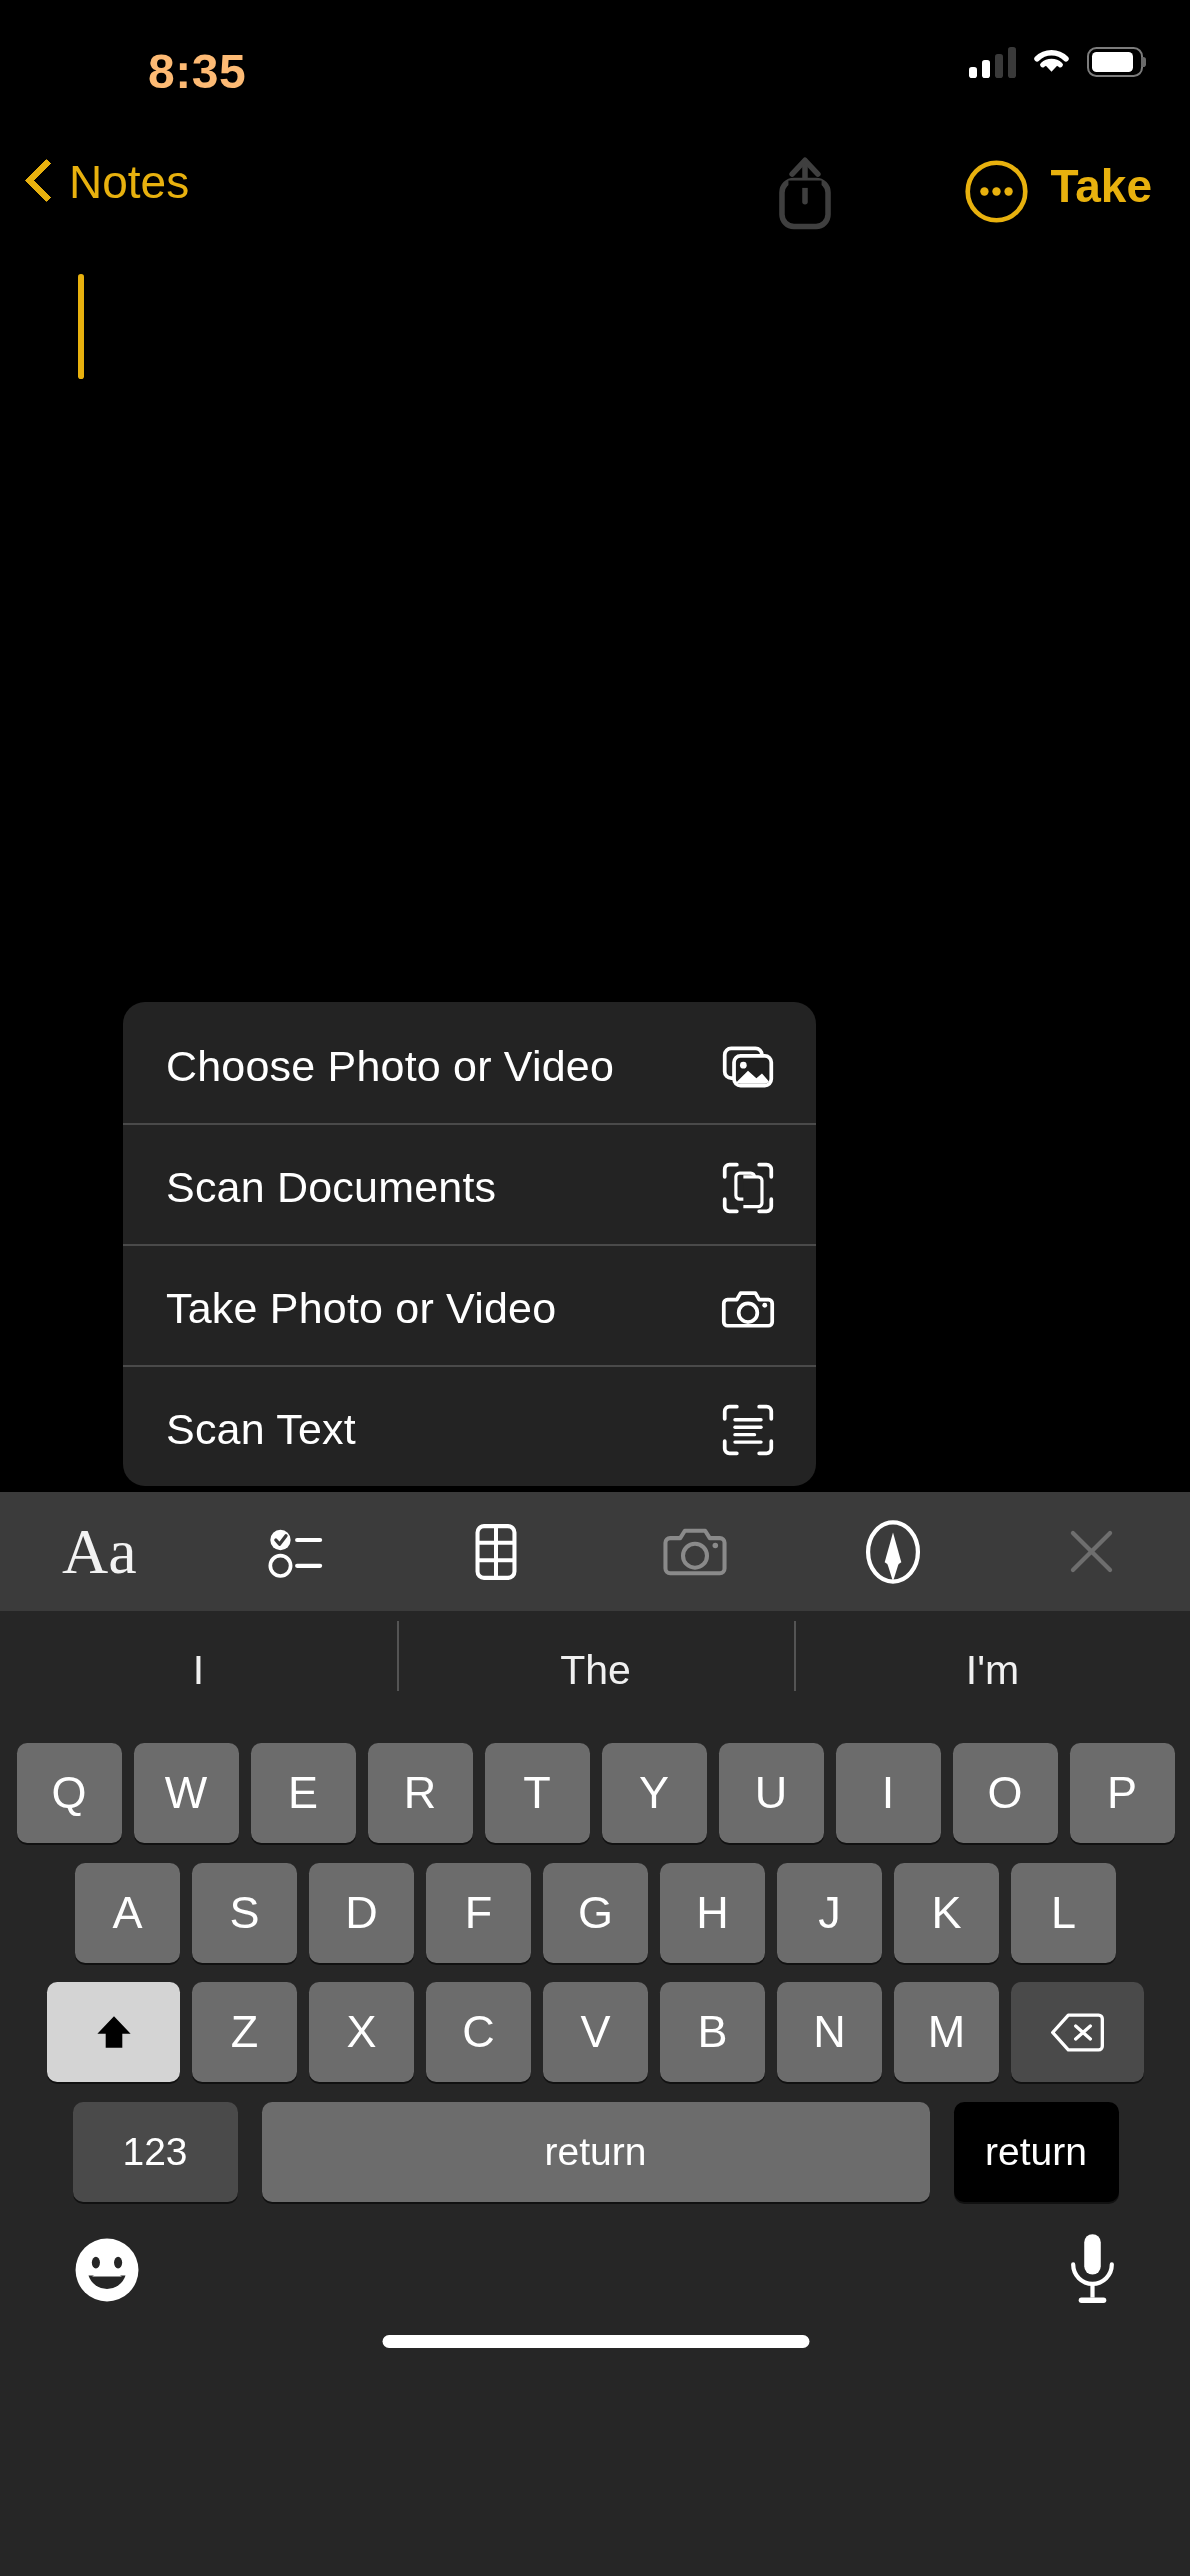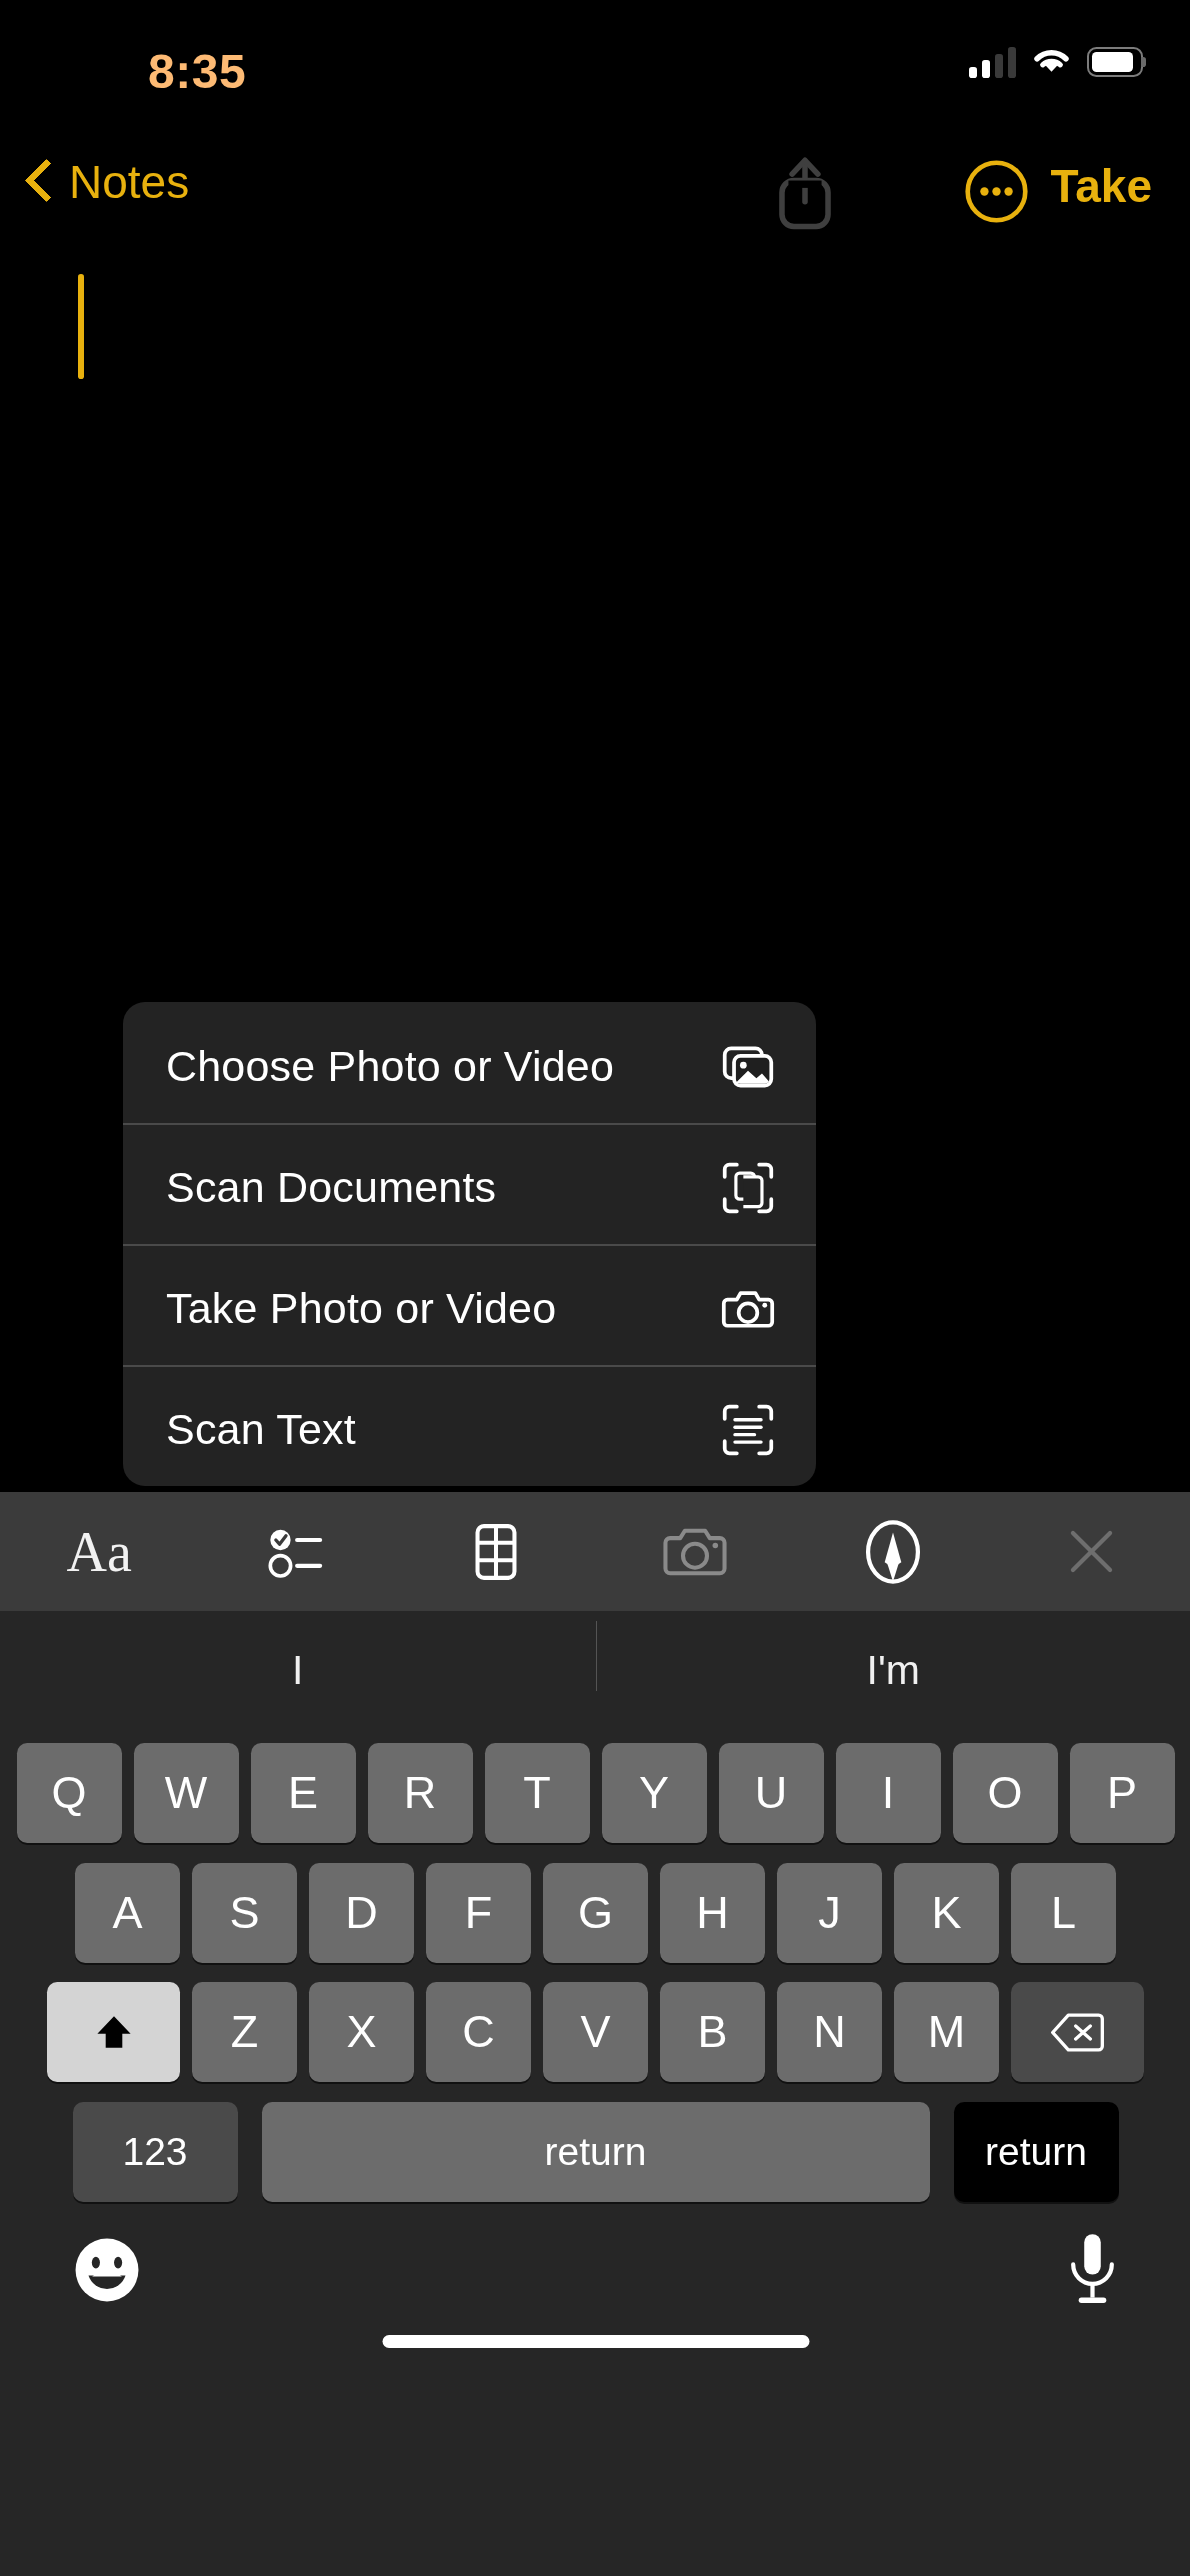--- a/index.html
+++ b/index.html
@@ -127,21 +127,21 @@
     width:1191px; height:119px;
     background:#3b3b3b;
     display:flex; align-items:center;
     z-index:50;
   }
   .tb-item{
     flex:1; display:flex; align-items:center; justify-content:center;
     height:119px; cursor:pointer;
   }
   .tb-item svg{ display:block; }
-  #tb-aa{ font-size:56px; color:#f2f2f2; font-family:"Liberation Serif", serif; }
+  #tb-aa{ font-size:64px; color:#f2f2f2; font-family:"Liberation Serif", serif; }
 
   
   #keyboard{
     position:absolute; left:0; top:1611px;
     width:1191px; height:965px;
     background:#262626;
     z-index:45;
   }
   #predictive{
     position:relative; width:1191px; height:119px;
@@ -368,20 +368,21 @@
         <line x1="55" y1="15" x2="15" y2="55" stroke="#6e6e6e" stroke-width="4.6" stroke-linecap="round"></line>
       </svg>
     </div>
 
   </div>
 
   <div id="keyboard">
 
     <div id="predictive">
       <div class="pred-item">I</div>
+      <div class="pred-item">The</div>
       <div class="pred-item">I'm</div>
     </div>
 
     <div class="krow" id="krow1">
       <div class="key">Q</div>
       <div class="key">W</div>
       <div class="key">E</div>
       <div class="key">R</div>
       <div class="key">T</div>
       <div class="key">Y</div>

